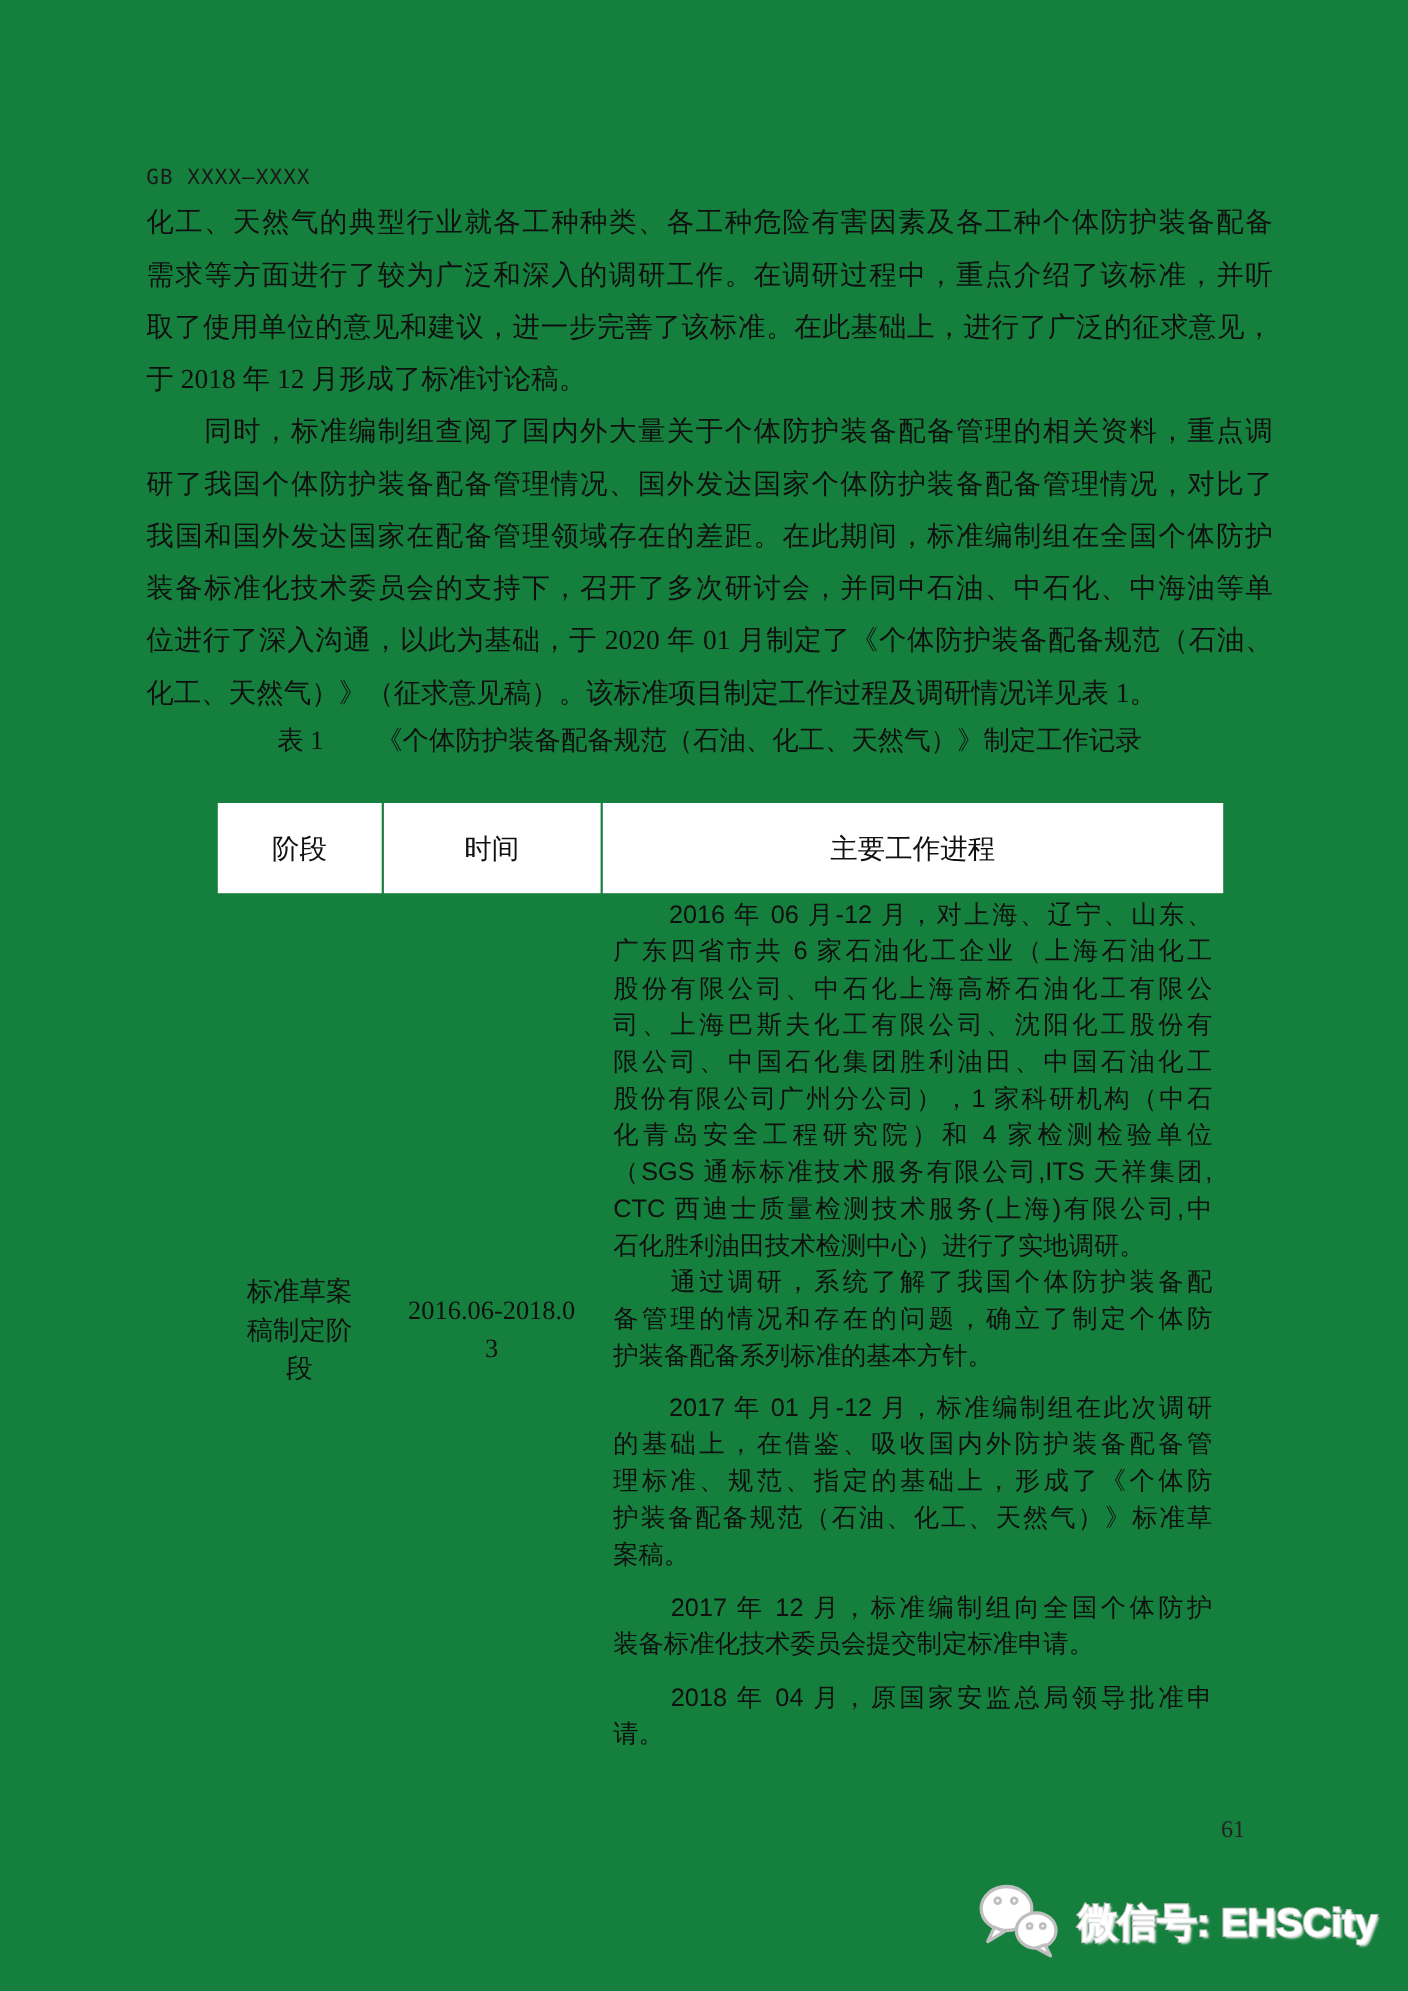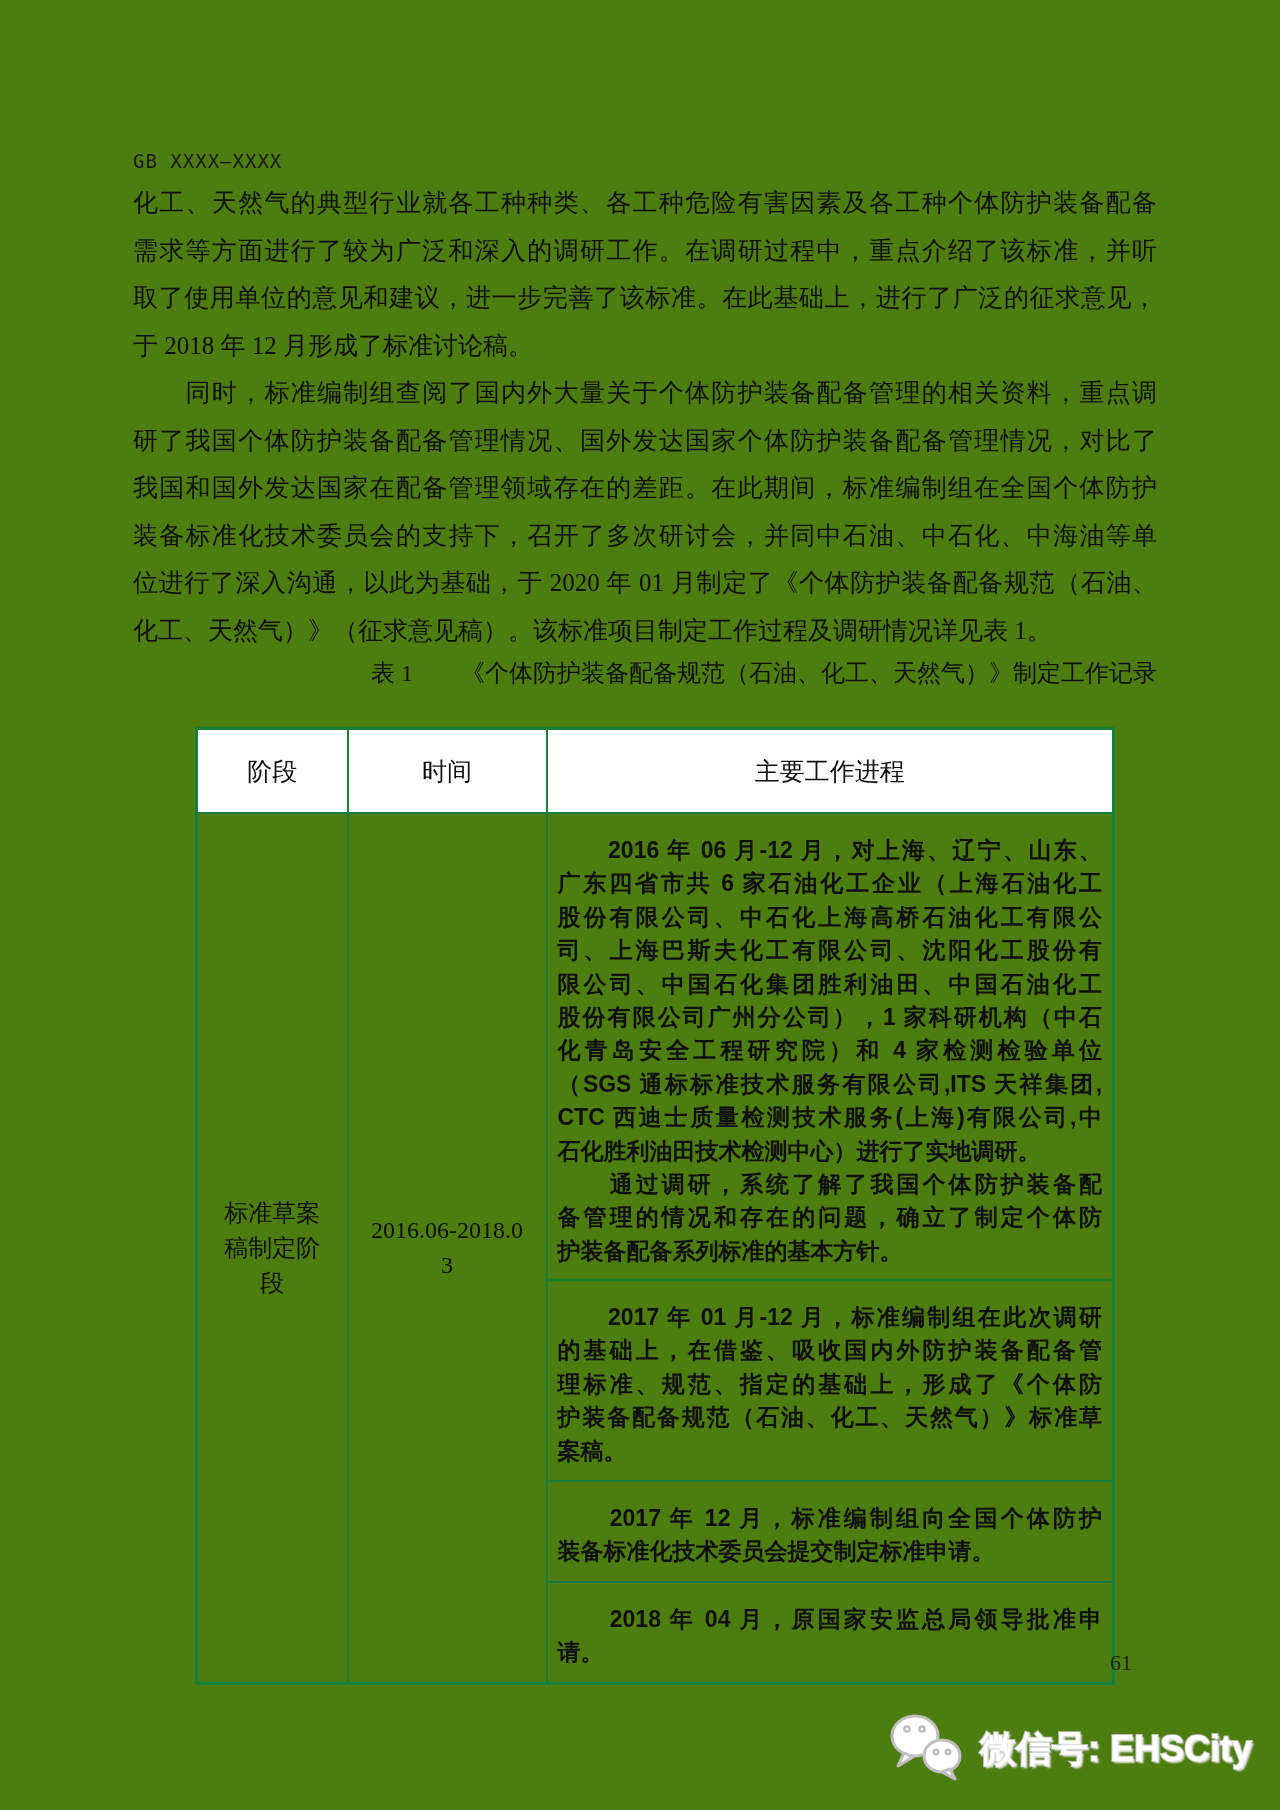--- a/index.html
+++ b/index.html
@@ -1,38 +1,38 @@
 <!DOCTYPE html>
 <html><head>
 <meta charset="utf-8">
 <style>
   html,body{margin:0;padding:0;background:#888;}
   .page{
     position:relative;
     width:1280px;height:1810px;
     margin:0 auto;
-    background:#4d7c0f;
+    background:#15803d;
     overflow:hidden;
     font-family:"Liberation Serif","DejaVu Serif",serif;
     color:#111;
   }
   .doc-header{
     position:absolute;left:133px;top:150px;
     font-family:"DejaVu Sans Mono","Liberation Mono",monospace;
     font-size:19px;letter-spacing:1px;color:#1a1a1a;
   }
   .content{
     position:absolute;left:133px;top:179px;width:1024px;
     font-size:25px;line-height:47.5px;color:#101010;
   }
   .tline{white-space:pre-wrap;}
   .tline.just{text-align:justify;text-align-last:justify;}
   .caption{
     position:absolute;left:133px;top:657px;width:1024px;
-    text-align:right;font-size:24px;color:#101010;
+    text-align:center;font-size:24px;color:#101010;
   }
   .doc-table{
     position:absolute;left:195px;top:727px;
     border-collapse:collapse;table-layout:fixed;width:917px;
     font-size:23px;color:#101010;
   }
   .doc-table,.doc-table th,.doc-table td{border:2px solid #15803d;}
   .doc-table{border-width:3px;}
   .doc-table th{
     height:80px;font-weight:normal;font-size:25px;
@@ -41,23 +41,22 @@
   .stage-cell{
     text-align:center;vertical-align:middle;
     font-size:24px;line-height:35px;
   }
   .time-cell{
     text-align:center;vertical-align:middle;
     font-family:Liberation Serif, serif;
     font-size:24px;line-height:35px;
   }
   .progress-cell{
-    vertical-align:top;padding:20px 10px 5px 10px;
+    vertical-align:top;padding:1px 10px 5px 10px;
     line-height:33.4px;
-    font-weight:bold;
   }
   .progress-cell .para{margin:0;}
   .latin{font-family:"Liberation Sans","DejaVu Sans",sans-serif;}
   .r1{height:440px;} .r2{height:174px;} .r3{height:74px;} .r4{height:74px;}
   .page-number{
     position:absolute;top:1650px;right:148px;
     font-size:22px;color:#222;
   }
   .watermark{
     position:absolute;right:28px;bottom:24px;

